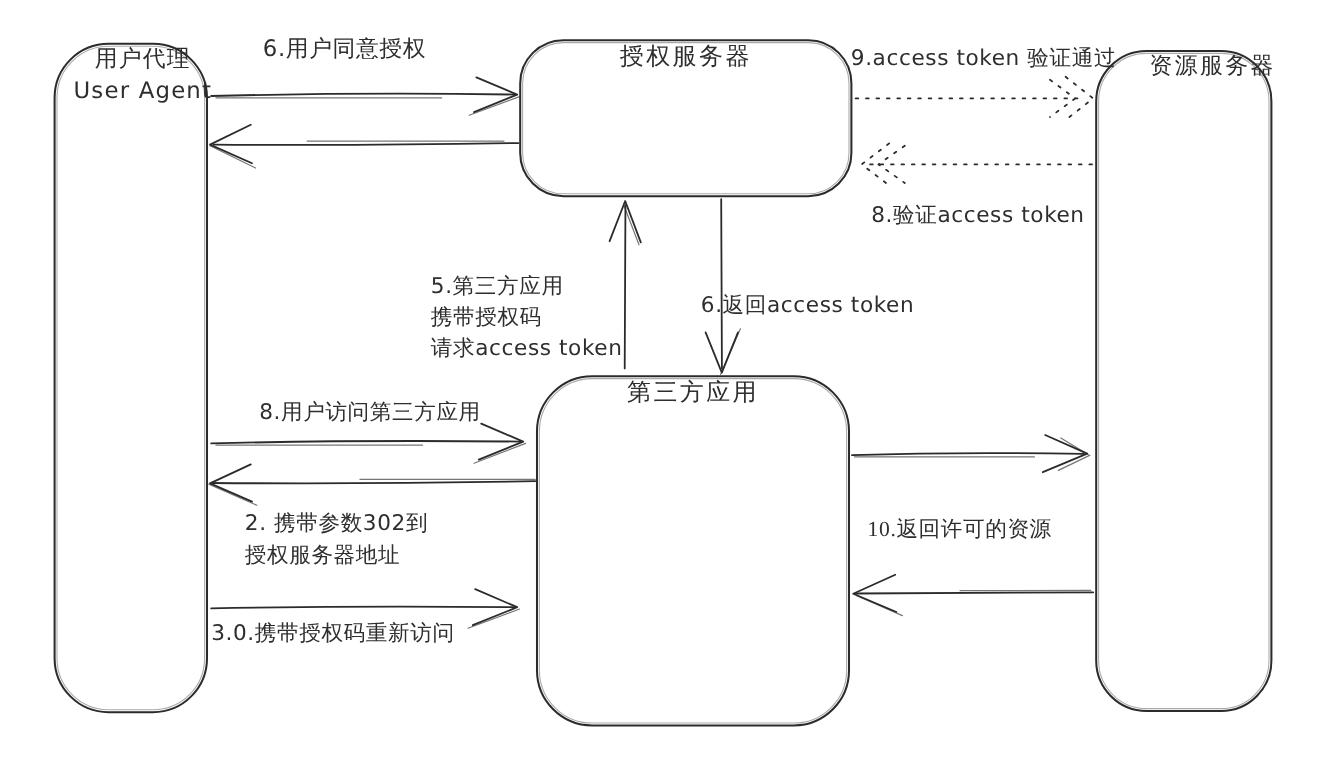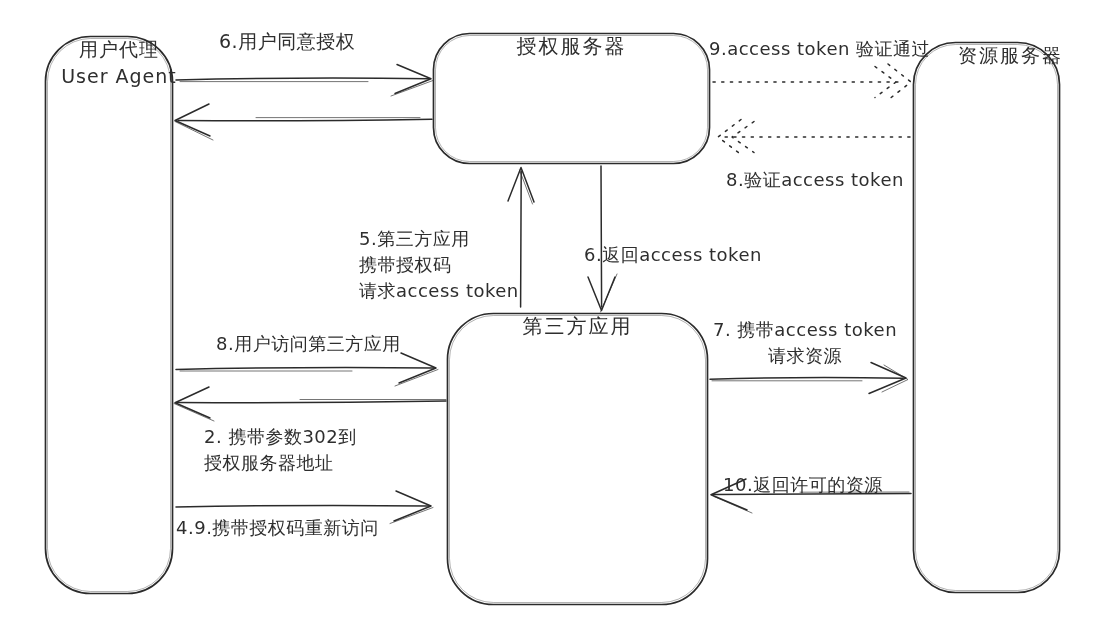--- a/index.html
+++ b/index.html
@@ -138,18 +138,16 @@
   <div class="edge-label" style="left:219px;top:28px;font-size:19px;">6.用户同意授权</div>
   <div class="edge-label" style="left:359px;top:226px;">5.第三方应用
 携带授权码
 请求access token</div>
   <div class="edge-label" style="left:584px;top:242px;">6.返回access token</div>
   <div class="edge-label" style="left:709px;top:36px;">9.access token 验证通过</div>
   <div class="edge-label" style="left:726px;top:167px;">8.验证access token</div>
   <div class="edge-label" style="left:216px;top:331px;">8.用户访问第三方应用</div>
   <div class="edge-label" style="left:204px;top:424px;">2. 携带参数302到
 授权服务器地址</div>
-  <div class="edge-label" style="left:176px;top:515px;">4.9.携带授权码重新访问</div>
-  <div class="edge-label" style="left:702px;top:317px;width:206px;text-align:center;">7. 携带access token
-请求资源</div>
-  <div class="edge-label" style="left:723px;top:472px;">10.返回许可的资源</div>
+  <div class="edge-label" style="left:176px;top:515px;">3.0.携带授权码重新访问</div>
+  <div class="edge-label" style="left:723px;top:428px;font-family:Liberation Serif, serif;">10.返回许可的资源</div>
 
 </div>
 
 </body></html>

